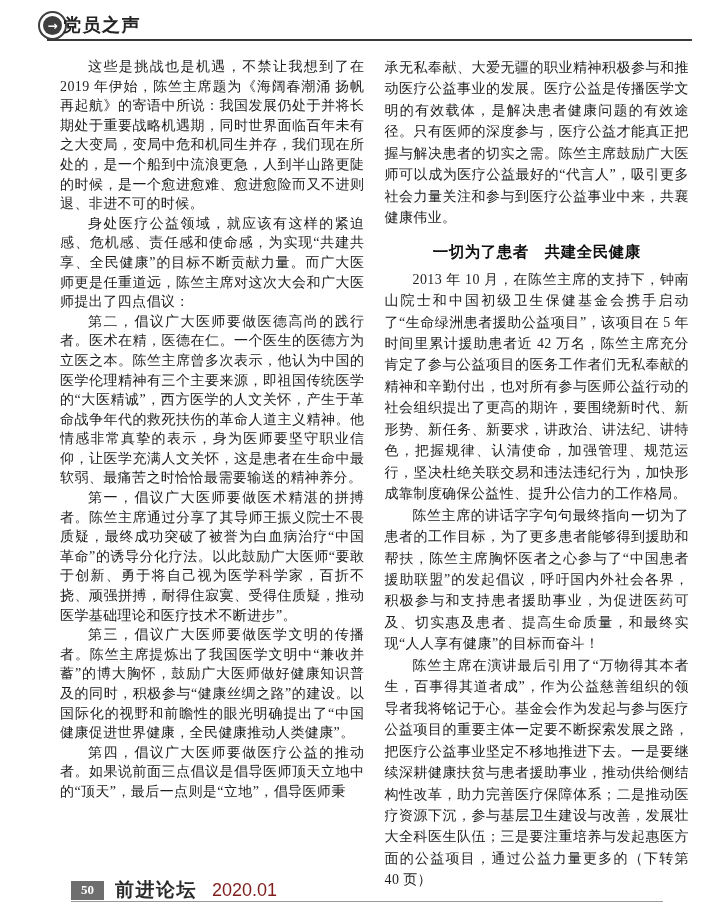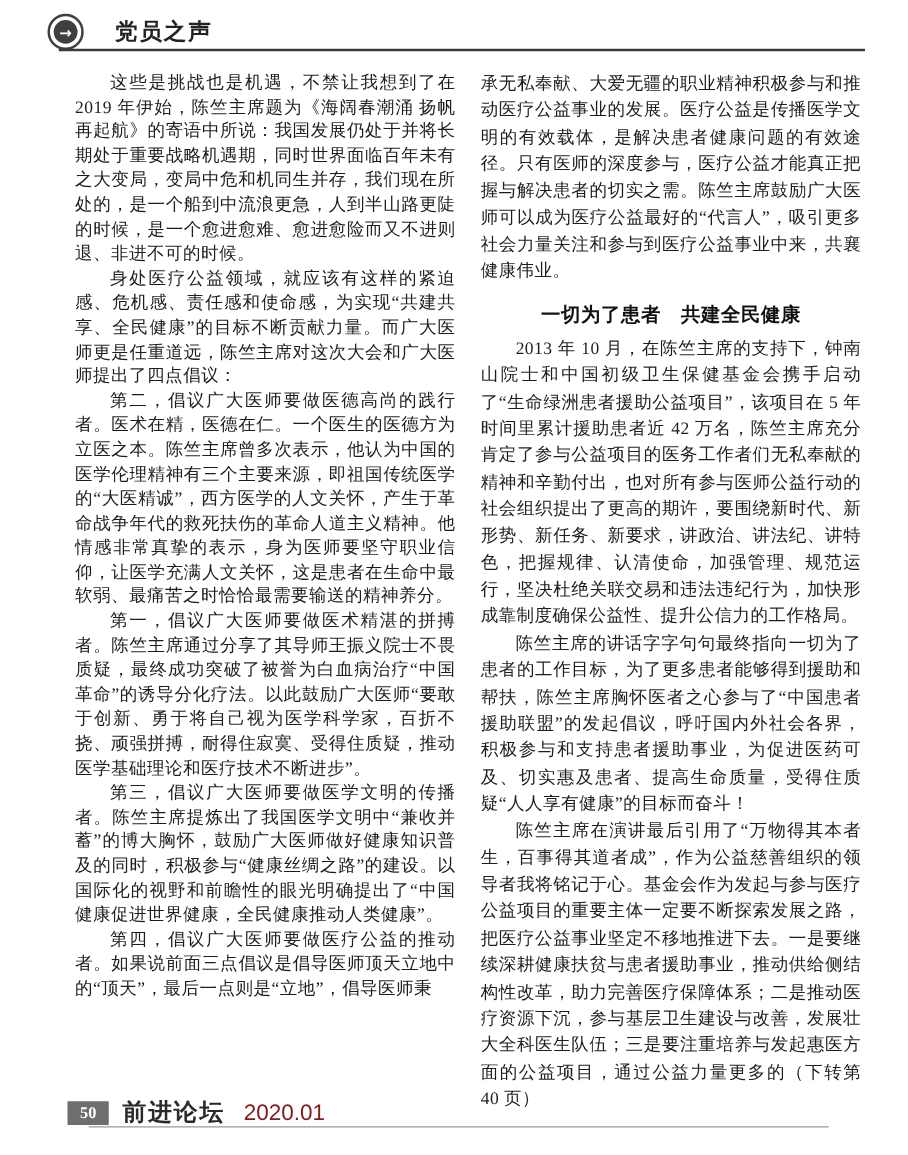--- a/index.html
+++ b/index.html
@@ -14,21 +14,21 @@
     position:absolute; left:38px; top:11px; width:29px; height:29px;
     border:2px solid #3f3f3f; border-radius:50%; box-sizing:border-box;
     display:flex; align-items:center; justify-content:center; background:#fff;
   }
   .header-icon-core {
     width:19px; height:19px; border-radius:50%; background:#3f3f3f; color:#ffffff;
     display:flex; align-items:center; justify-content:center;
     font-size:12px; font-weight:bold; font-family:"DejaVu Sans",sans-serif; line-height:1;
   }
   .section-title {
-    position:absolute; left:92px; top:13px;
+    position:absolute; left:63px; top:13px;
     font-family:"Liberation Sans","DejaVu Sans",sans-serif;
     font-weight:bold; font-size:18px; letter-spacing:1.5px; color:#222222;
   }
   .header-rule { position:absolute; left:47px; top:39px; width:645px; height:1.5px; background:#3a3a3a; }
 
   
   .columns { position:absolute; top:57px; left:60px; width:629px; display:flex; gap:20px; }
   .column { width:306px; }
   .body-par {
     margin:0; font-size:14px; text-align:justify; text-justify:inter-character;
@@ -37,21 +37,21 @@
   .col-left  .body-par { line-height:19.6px; }
   .col-right .body-par { line-height:21.45px; }
   .no-indent { text-indent:0; }
   .column-heading {
     font-family:"Liberation Sans","DejaVu Sans",sans-serif;
     font-weight:bold; font-size:15.5px; text-align:center;
     margin:13px 0 6px 0; letter-spacing:0.5px; color:#111111;
   }
 
   
-  .footer { position:absolute; left:54px; top:880px; display:flex; align-items:center; height:20px; }
+  .footer { position:absolute; left:71px; top:880px; display:flex; align-items:center; height:20px; }
   .page-num-box {
     min-width:33px; height:19px; background:#6e6e6e; color:#ffffff;
     display:flex; align-items:center; justify-content:center;
     font-size:13px; font-weight:bold; font-family:"Liberation Serif","DejaVu Serif",serif;
   }
   .journal-name {
     margin-left:11px; font-family:"Liberation Sans","DejaVu Sans",sans-serif;
     font-weight:bold; font-size:19px; color:#2a2a2a; letter-spacing:1.5px;
   }
   .issue {
@@ -77,21 +77,21 @@
     <p class="body-par">第二，倡议广大医师要做医德高尚的践行者。医术在精，医德在仁。一个医生的医德方为立医之本。陈竺主席曾多次表示，他认为中国的医学伦理精神有三个主要来源，即祖国传统医学的“大医精诚”，西方医学的人文关怀，产生于革命战争年代的救死扶伤的革命人道主义精神。他情感非常真挚的表示，身为医师要坚守职业信仰，让医学充满人文关怀，这是患者在生命中最软弱、最痛苦之时恰恰最需要输送的精神养分。</p>
     <p class="body-par">第一，倡议广大医师要做医术精湛的拼搏者。陈竺主席通过分享了其导师王振义院士不畏质疑，最终成功突破了被誉为白血病治疗“中国革命”的诱导分化疗法。以此鼓励广大医师“要敢于创新、勇于将自己视为医学科学家，百折不挠、顽强拼搏，耐得住寂寞、受得住质疑，推动医学基础理论和医疗技术不断进步”。</p>
     <p class="body-par">第三，倡议广大医师要做医学文明的传播者。陈竺主席提炼出了我国医学文明中“兼收并蓄”的博大胸怀，鼓励广大医师做好健康知识普及的同时，积极参与“健康丝绸之路”的建设。以国际化的视野和前瞻性的眼光明确提出了“中国健康促进世界健康，全民健康推动人类健康”。</p>
     <p class="body-par">第四，倡议广大医师要做医疗公益的推动者。如果说前面三点倡议是倡导医师顶天立地中的“顶天”，最后一点则是“立地”，倡导医师秉</p>
   </div>
 
   <div class="column col-right">
     <p class="body-par no-indent">承无私奉献、大爱无疆的职业精神积极参与和推动医疗公益事业的发展。医疗公益是传播医学文明的有效载体，是解决患者健康问题的有效途径。只有医师的深度参与，医疗公益才能真正把握与解决患者的切实之需。陈竺主席鼓励广大医师可以成为医疗公益最好的“代言人”，吸引更多社会力量关注和参与到医疗公益事业中来，共襄健康伟业。</p>
     <h2 class="column-heading">一切为了患者　共建全民健康</h2>
     <p class="body-par">2013 年 10 月，在陈竺主席的支持下，钟南山院士和中国初级卫生保健基金会携手启动了“生命绿洲患者援助公益项目”，该项目在 5 年时间里累计援助患者近 42 万名，陈竺主席充分肯定了参与公益项目的医务工作者们无私奉献的精神和辛勤付出，也对所有参与医师公益行动的社会组织提出了更高的期许，要围绕新时代、新形势、新任务、新要求，讲政治、讲法纪、讲特色，把握规律、认清使命，加强管理、规范运行，坚决杜绝关联交易和违法违纪行为，加快形成靠制度确保公益性、提升公信力的工作格局。</p>
-    <p class="body-par">陈竺主席的讲话字字句句最终指向一切为了患者的工作目标，为了更多患者能够得到援助和帮扶，陈竺主席胸怀医者之心参与了“中国患者援助联盟”的发起倡议，呼吁国内外社会各界，积极参与和支持患者援助事业，为促进医药可及、切实惠及患者、提高生命质量，受得住质疑“人人享有健康”的目标而奋斗！</p>
+    <p class="body-par">陈竺主席的讲话字字句句最终指向一切为了患者的工作目标，为了更多患者能够得到援助和帮扶，陈竺主席胸怀医者之心参与了“中国患者援助联盟”的发起倡议，呼吁国内外社会各界，积极参与和支持患者援助事业，为促进医药可及、切实惠及患者、提高生命质量，和最终实现“人人享有健康”的目标而奋斗！</p>
     <p class="body-par">陈竺主席在演讲最后引用了“万物得其本者生，百事得其道者成”，作为公益慈善组织的领导者我将铭记于心。基金会作为发起与参与医疗公益项目的重要主体一定要不断探索发展之路，把医疗公益事业坚定不移地推进下去。一是要继续深耕健康扶贫与患者援助事业，推动供给侧结构性改革，助力完善医疗保障体系；二是推动医疗资源下沉，参与基层卫生建设与改善，发展壮大全科医生队伍；三是要注重培养与发起惠医方面的公益项目，通过公益力量更多的（下转第 40 页）</p>
   </div>
 
 </div>
 
 <div class="footer">
   <div class="page-num-box">50</div>
   <div class="journal-name">前进论坛</div>
   <div class="issue">2020.01</div>
 </div>

